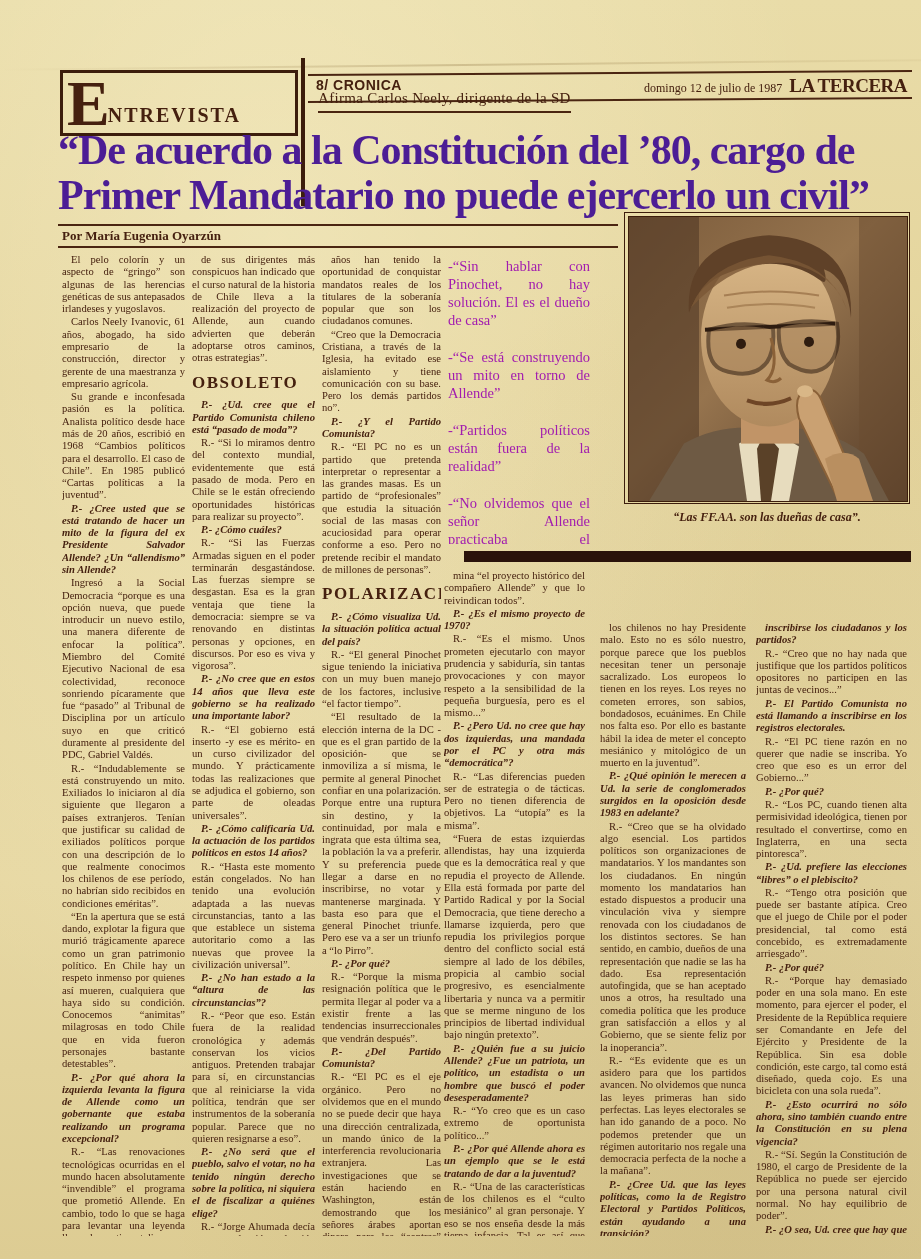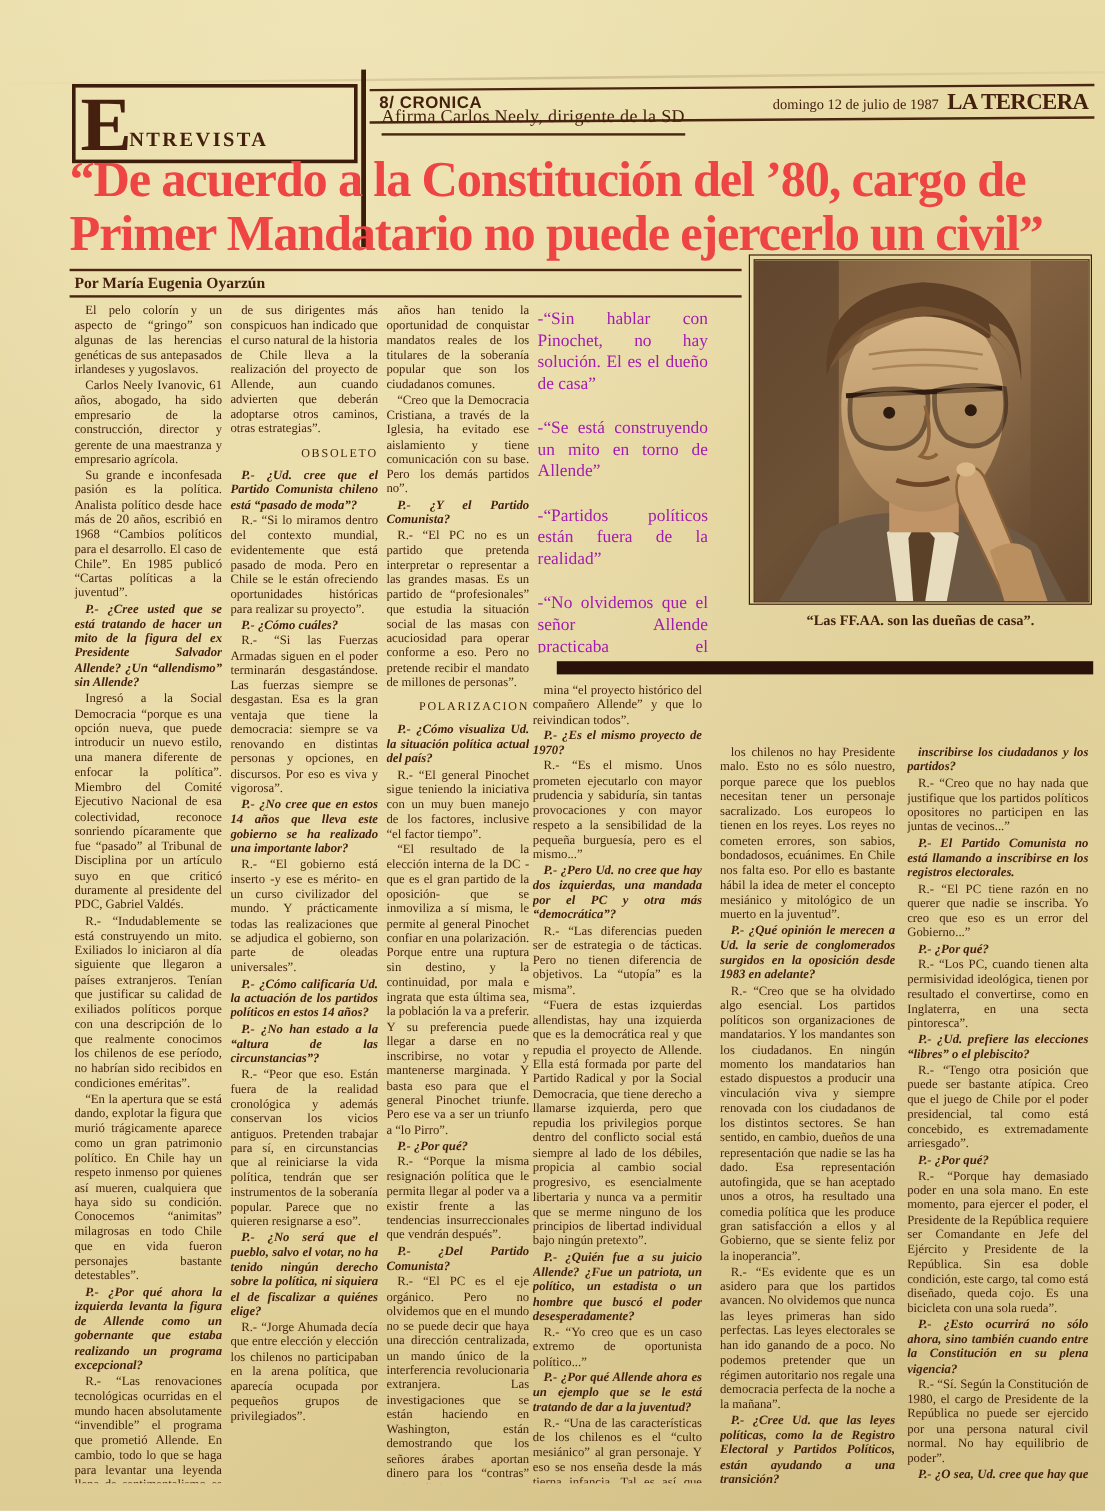--- a/index.html
+++ b/index.html
@@ -13,61 +13,61 @@
     color:#45200f;
   }
   .page{position:absolute;inset:0;}
   .crease{position:absolute;left:0;top:64px;width:921px;height:2px;
     background:linear-gradient(90deg,rgba(120,90,40,.0),rgba(120,90,40,.25),rgba(120,90,40,.05));transform:rotate(-.6deg);}
 
   
   .entrevista-box{position:absolute;left:60px;top:70px;width:222px;height:56px;
     border:3px solid #3c1d0c;display:flex;align-items:flex-end;padding:0 6px 4px 4px;}
   .bigE{font-size:64px;font-weight:bold;line-height:.78;letter-spacing:-2px;}
-  .restE{font-size:17px;font-weight:bold;letter-spacing:2px;padding-bottom:2px;text-align:center;}
+  .restE{font-size:20px;font-weight:bold;letter-spacing:2px;padding-bottom:2px;text-align:center;}
   .vrule{position:absolute;left:301px;top:58px;width:4px;height:148px;background:#3c1d0c;}
   .rule{position:absolute;background:#4a2511;height:2px;}
   .top-rule{left:308px;top:72px;width:604px;transform:rotate(-.4deg);}
   .mid-rule{left:308px;top:99px;width:604px;transform:rotate(-.4deg);}
   .cronica{position:absolute;left:316px;top:77px;font-family:"Liberation Sans","DejaVu Sans",sans-serif;
     font-weight:bold;font-size:14px;letter-spacing:.5px;}
   .dateline{position:absolute;right:14px;top:75px;font-size:12px;}
   .dateline b{font-size:19px;letter-spacing:-.5px;margin-left:4px;}
   .kicker{position:absolute;left:318px;top:90px;font-size:15px;letter-spacing:.3px;
     border-bottom:2px solid #4a2511;padding-bottom:4px;}
 
   
   h1{position:absolute;left:58px;top:128px;width:850px;margin:0;
-    font-size:42px;line-height:1.08;font-weight:bold;letter-spacing:-1px;color:#ef4444;}
+    font-size:42px;line-height:1.08;font-weight:bold;letter-spacing:-1px;color:#4c1d95;}
   .byline-rule{position:absolute;left:58px;top:224px;width:560px;height:2px;background:#4a2511;}
   .byline{position:absolute;left:62px;top:228px;font-size:13px;font-weight:bold;}
   .byline-rule2{position:absolute;left:58px;top:246px;width:560px;height:2px;background:#4a2511;}
 
   
   .col{position:absolute;overflow:hidden;font-size:10.6px;line-height:1.16;text-align:justify;}
   .para{margin:0 0 1px;text-indent:9px;}
   .q{font-weight:bold;font-style:italic;}
-  .subhead{margin:8px 0 7px;text-align:right;font-weight:normal;letter-spacing:1.5px;text-indent:0;font-size:10px;}
+  .subhead{margin:8px 0 7px;text-align:left;font-weight:bold;letter-spacing:1.5px;text-indent:0;font-size:17px;}
   #col1{left:62px;top:254px;width:123px;height:982px;}
   #col2{left:192px;top:254px;width:123px;height:982px;}
   #col3{left:322px;top:254px;width:119px;height:982px;}
   #col4{left:444px;top:570px;width:141px;height:666px;}
   #col5{left:600px;top:622px;width:146px;height:614px;}
   #col6{left:756px;top:622px;width:151px;height:614px;}
 
   
   #pullquotes{position:absolute;left:448px;top:258px;width:142px;height:286px;overflow:hidden;}
   .pullquote{margin:0 0 19px;font-size:14.5px;line-height:1.24;text-align:justify;color:#a21caf;}
 
   
   .photo-frame{position:absolute;left:624px;top:212px;width:286px;height:292px;
     border:1px solid #3c1d0c;padding:3px;box-sizing:border-box;}
   .photo-frame svg{display:block;width:100%;height:100%;border:1px solid #3c1d0c;}
   .caption{position:absolute;left:624px;top:510px;width:286px;text-align:center;
-    font-size:12px;font-weight:bold;}
+    font-size:12px;font-weight:bold;font-style:italic;}
   .blackbar{position:absolute;left:464px;top:551px;width:447px;height:11px;background:#2a120a;}
 </style>
 </head>
 <body>
 
 <div class="page">
   <div class="crease"></div>
 
   <div class="entrevista-box">
     <span class="bigE">E</span>
@@ -102,20 +102,21 @@
   <div class="col" id="col2">
       <p class="para">de sus dirigentes más conspicuos han indicado que el curso natural de la historia de Chile lleva a la realización del proyecto de Allende, aun cuando advierten que deberán adoptarse otros caminos, otras estrategias”.</p>
       <p class="subhead">OBSOLETO</p>
       <p class="para q">P.- ¿Ud. cree que el Partido Comunista chileno está “pasado de moda”?</p>
       <p class="para">R.- “Si lo miramos dentro del contexto mundial, evidentemente que está pasado de moda. Pero en Chile se le están ofreciendo oportunidades históricas para realizar su proyecto”.</p>
       <p class="para q">P.- ¿Cómo cuáles?</p>
       <p class="para">R.- “Si las Fuerzas Armadas siguen en el poder terminarán desgastándose. Las fuerzas siempre se desgastan. Esa es la gran ventaja que tiene la democracia: siempre se va renovando en distintas personas y opciones, en discursos. Por eso es viva y vigorosa”.</p>
       <p class="para q">P.- ¿No cree que en estos 14 años que lleva este gobierno se ha realizado una importante labor?</p>
       <p class="para">R.- “El gobierno está inserto -y ese es mérito- en un curso civilizador del mundo. Y prácticamente todas las realizaciones que se adjudica el gobierno, son parte de oleadas universales”.</p>
       <p class="para q">P.- ¿Cómo calificaría Ud. la actuación de los partidos políticos en estos 14 años?</p>
+      <p class="para">R.- “Hasta este momento están congelados. No han tenido una evolución adaptada a las nuevas circunstancias, tanto a las que establece un sistema autoritario como a las nuevas que provee la civilización universal”.</p>
       <p class="para q">P.- ¿No han estado a la “altura de las circunstancias”?</p>
       <p class="para">R.- “Peor que eso. Están fuera de la realidad cronológica y además conservan los vicios antiguos. Pretenden trabajar para sí, en circunstancias que al reiniciarse la vida política, tendrán que ser instrumentos de la soberanía popular. Parece que no quieren resignarse a eso”.</p>
       <p class="para q">P.- ¿No será que el pueblo, salvo el votar, no ha tenido ningún derecho sobre la política, ni siquiera el de fiscalizar a quiénes elige?</p>
       <p class="para">R.- “Jorge Ahumada decía que entre elección y elección los chilenos no participaban en la arena política, que aparecía ocupada por pequeños grupos de privilegiados”.</p>
     </div>
   <div class="col" id="col3">
       <p class="para">años han tenido la oportunidad de conquistar mandatos reales de los titulares de la soberanía popular que son los ciudadanos comunes.</p>
       <p class="para">“Creo que la Democracia Cristiana, a través de la Iglesia, ha evitado ese aislamiento y tiene comunicación con su base. Pero los demás partidos no”.</p>
       <p class="para q">P.- ¿Y el Partido Comunista?</p>
       <p class="para">R.- “El PC no es un partido que pretenda interpretar o representar a las grandes masas. Es un partido de “profesionales” que estudia la situación social de las masas con acuciosidad para operar conforme a eso. Pero no pretende recibir el mandato de millones de personas”.</p>

